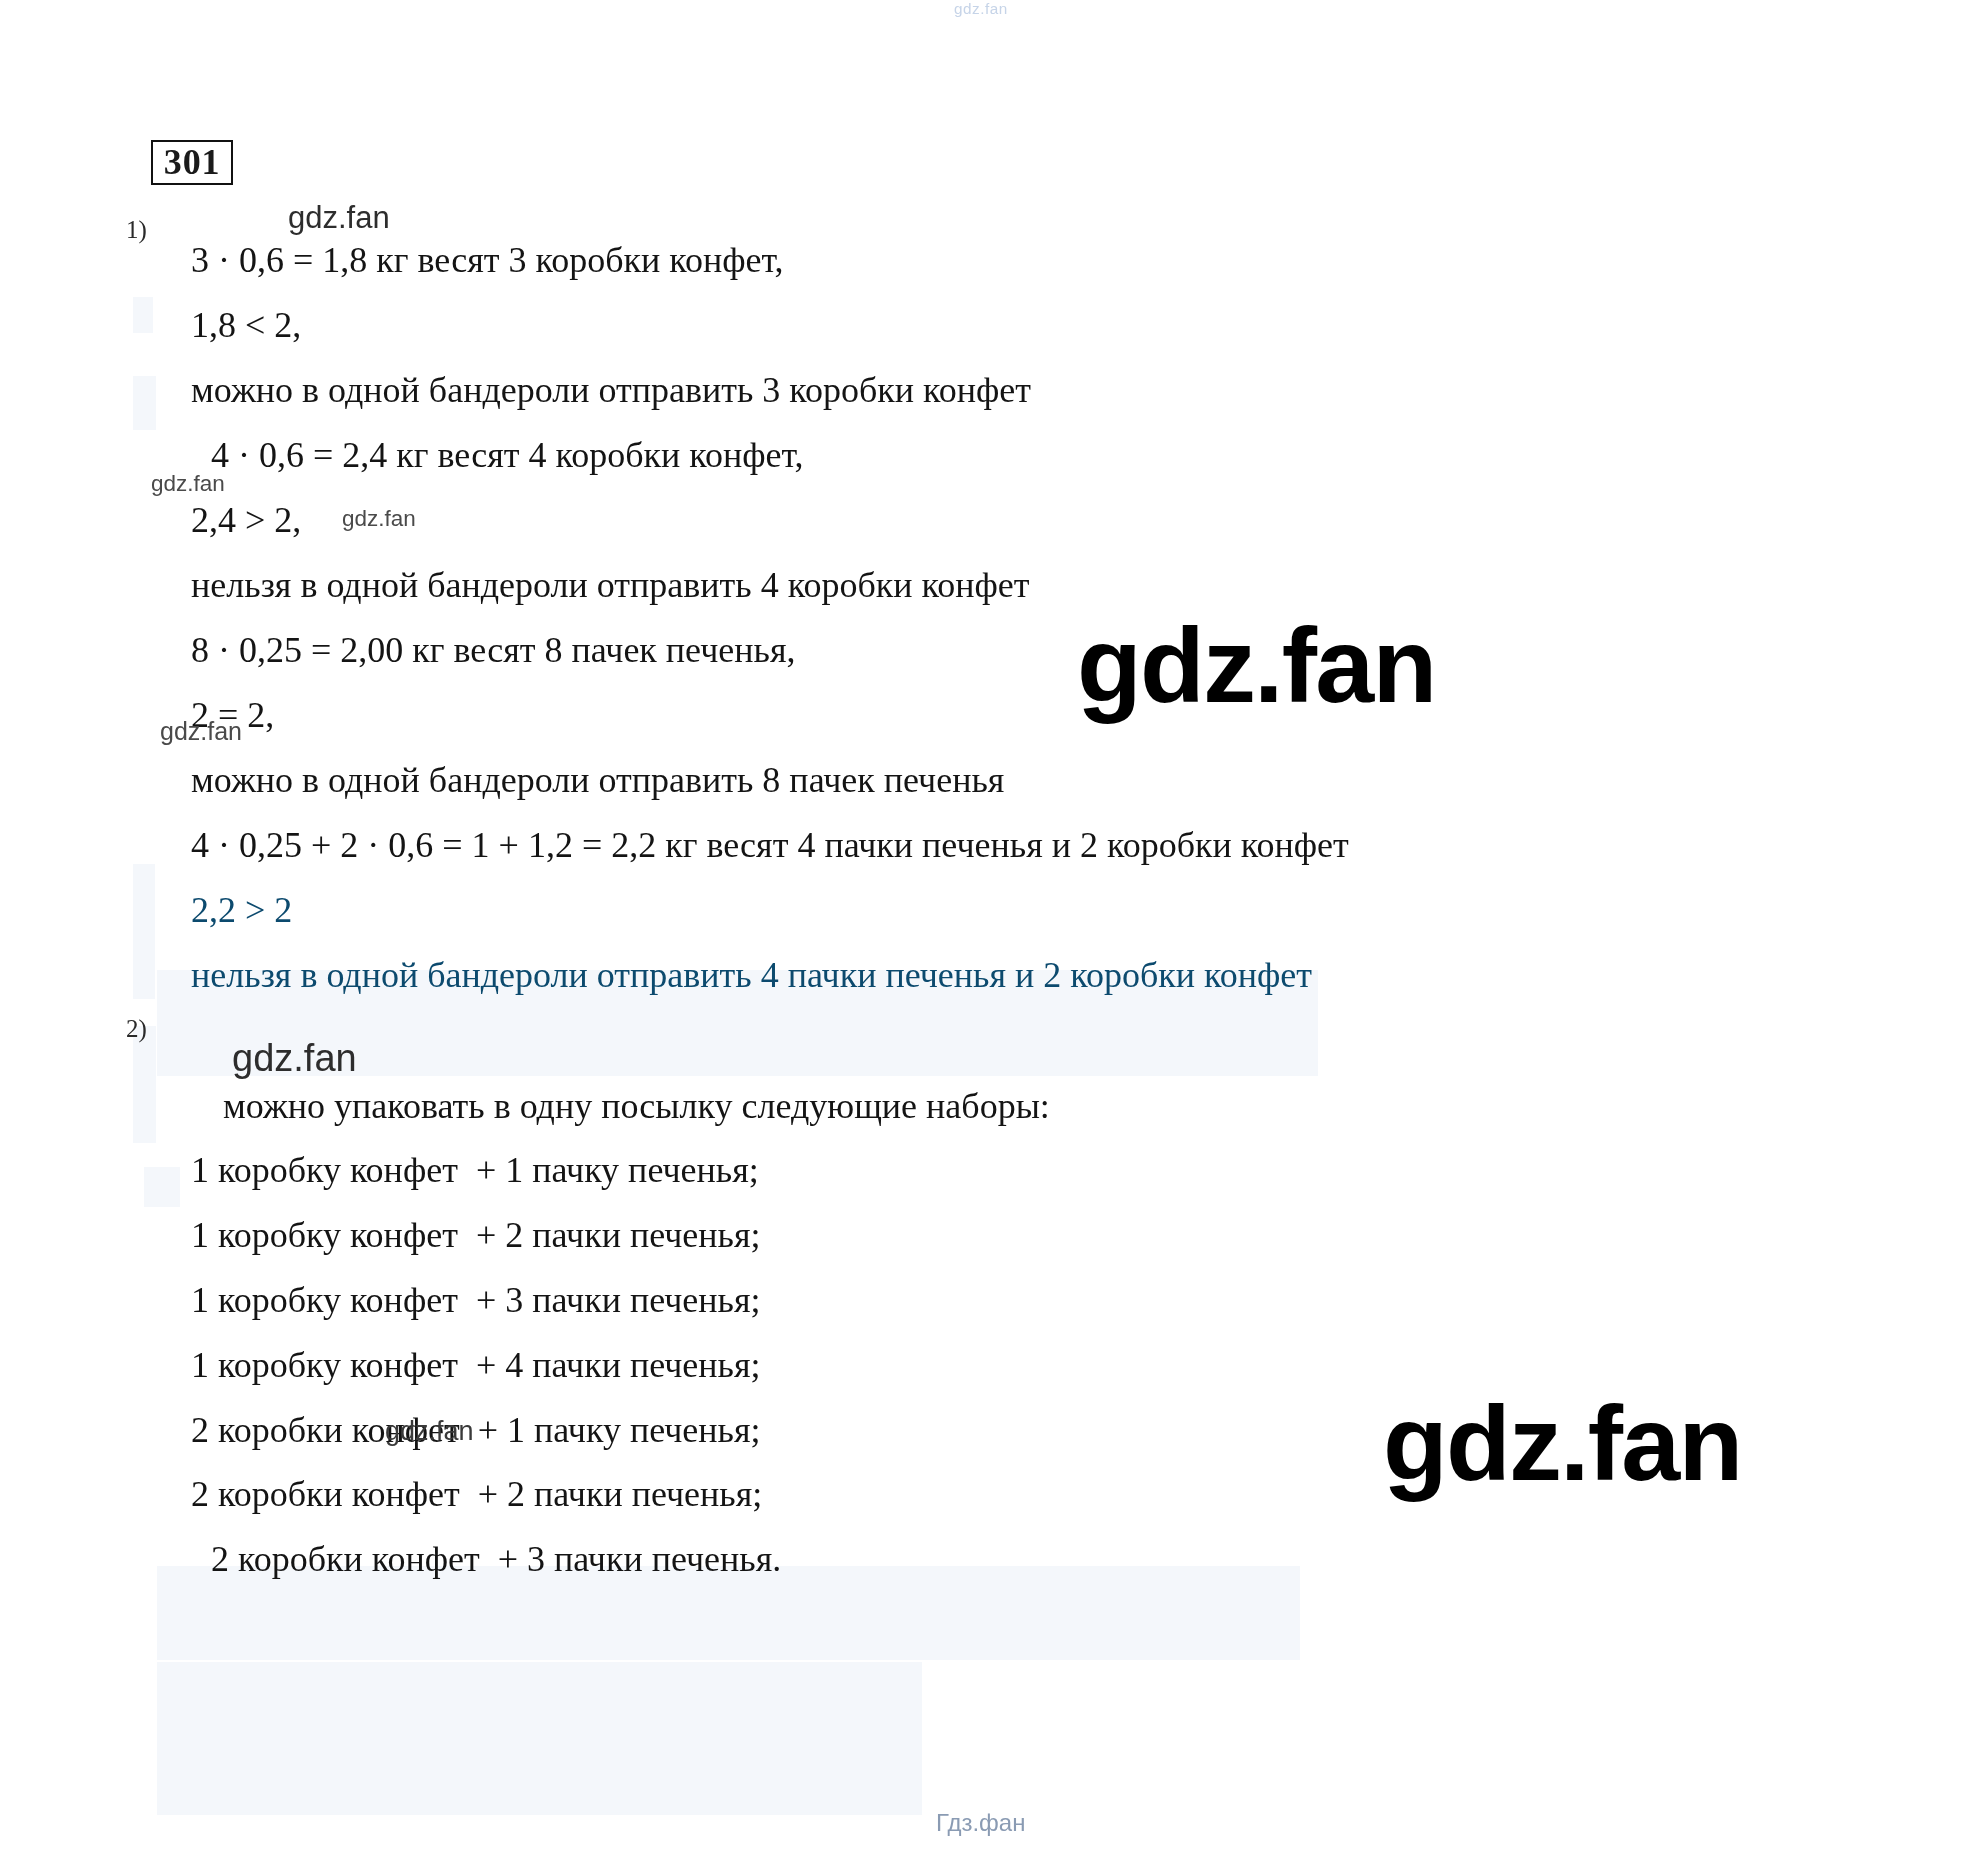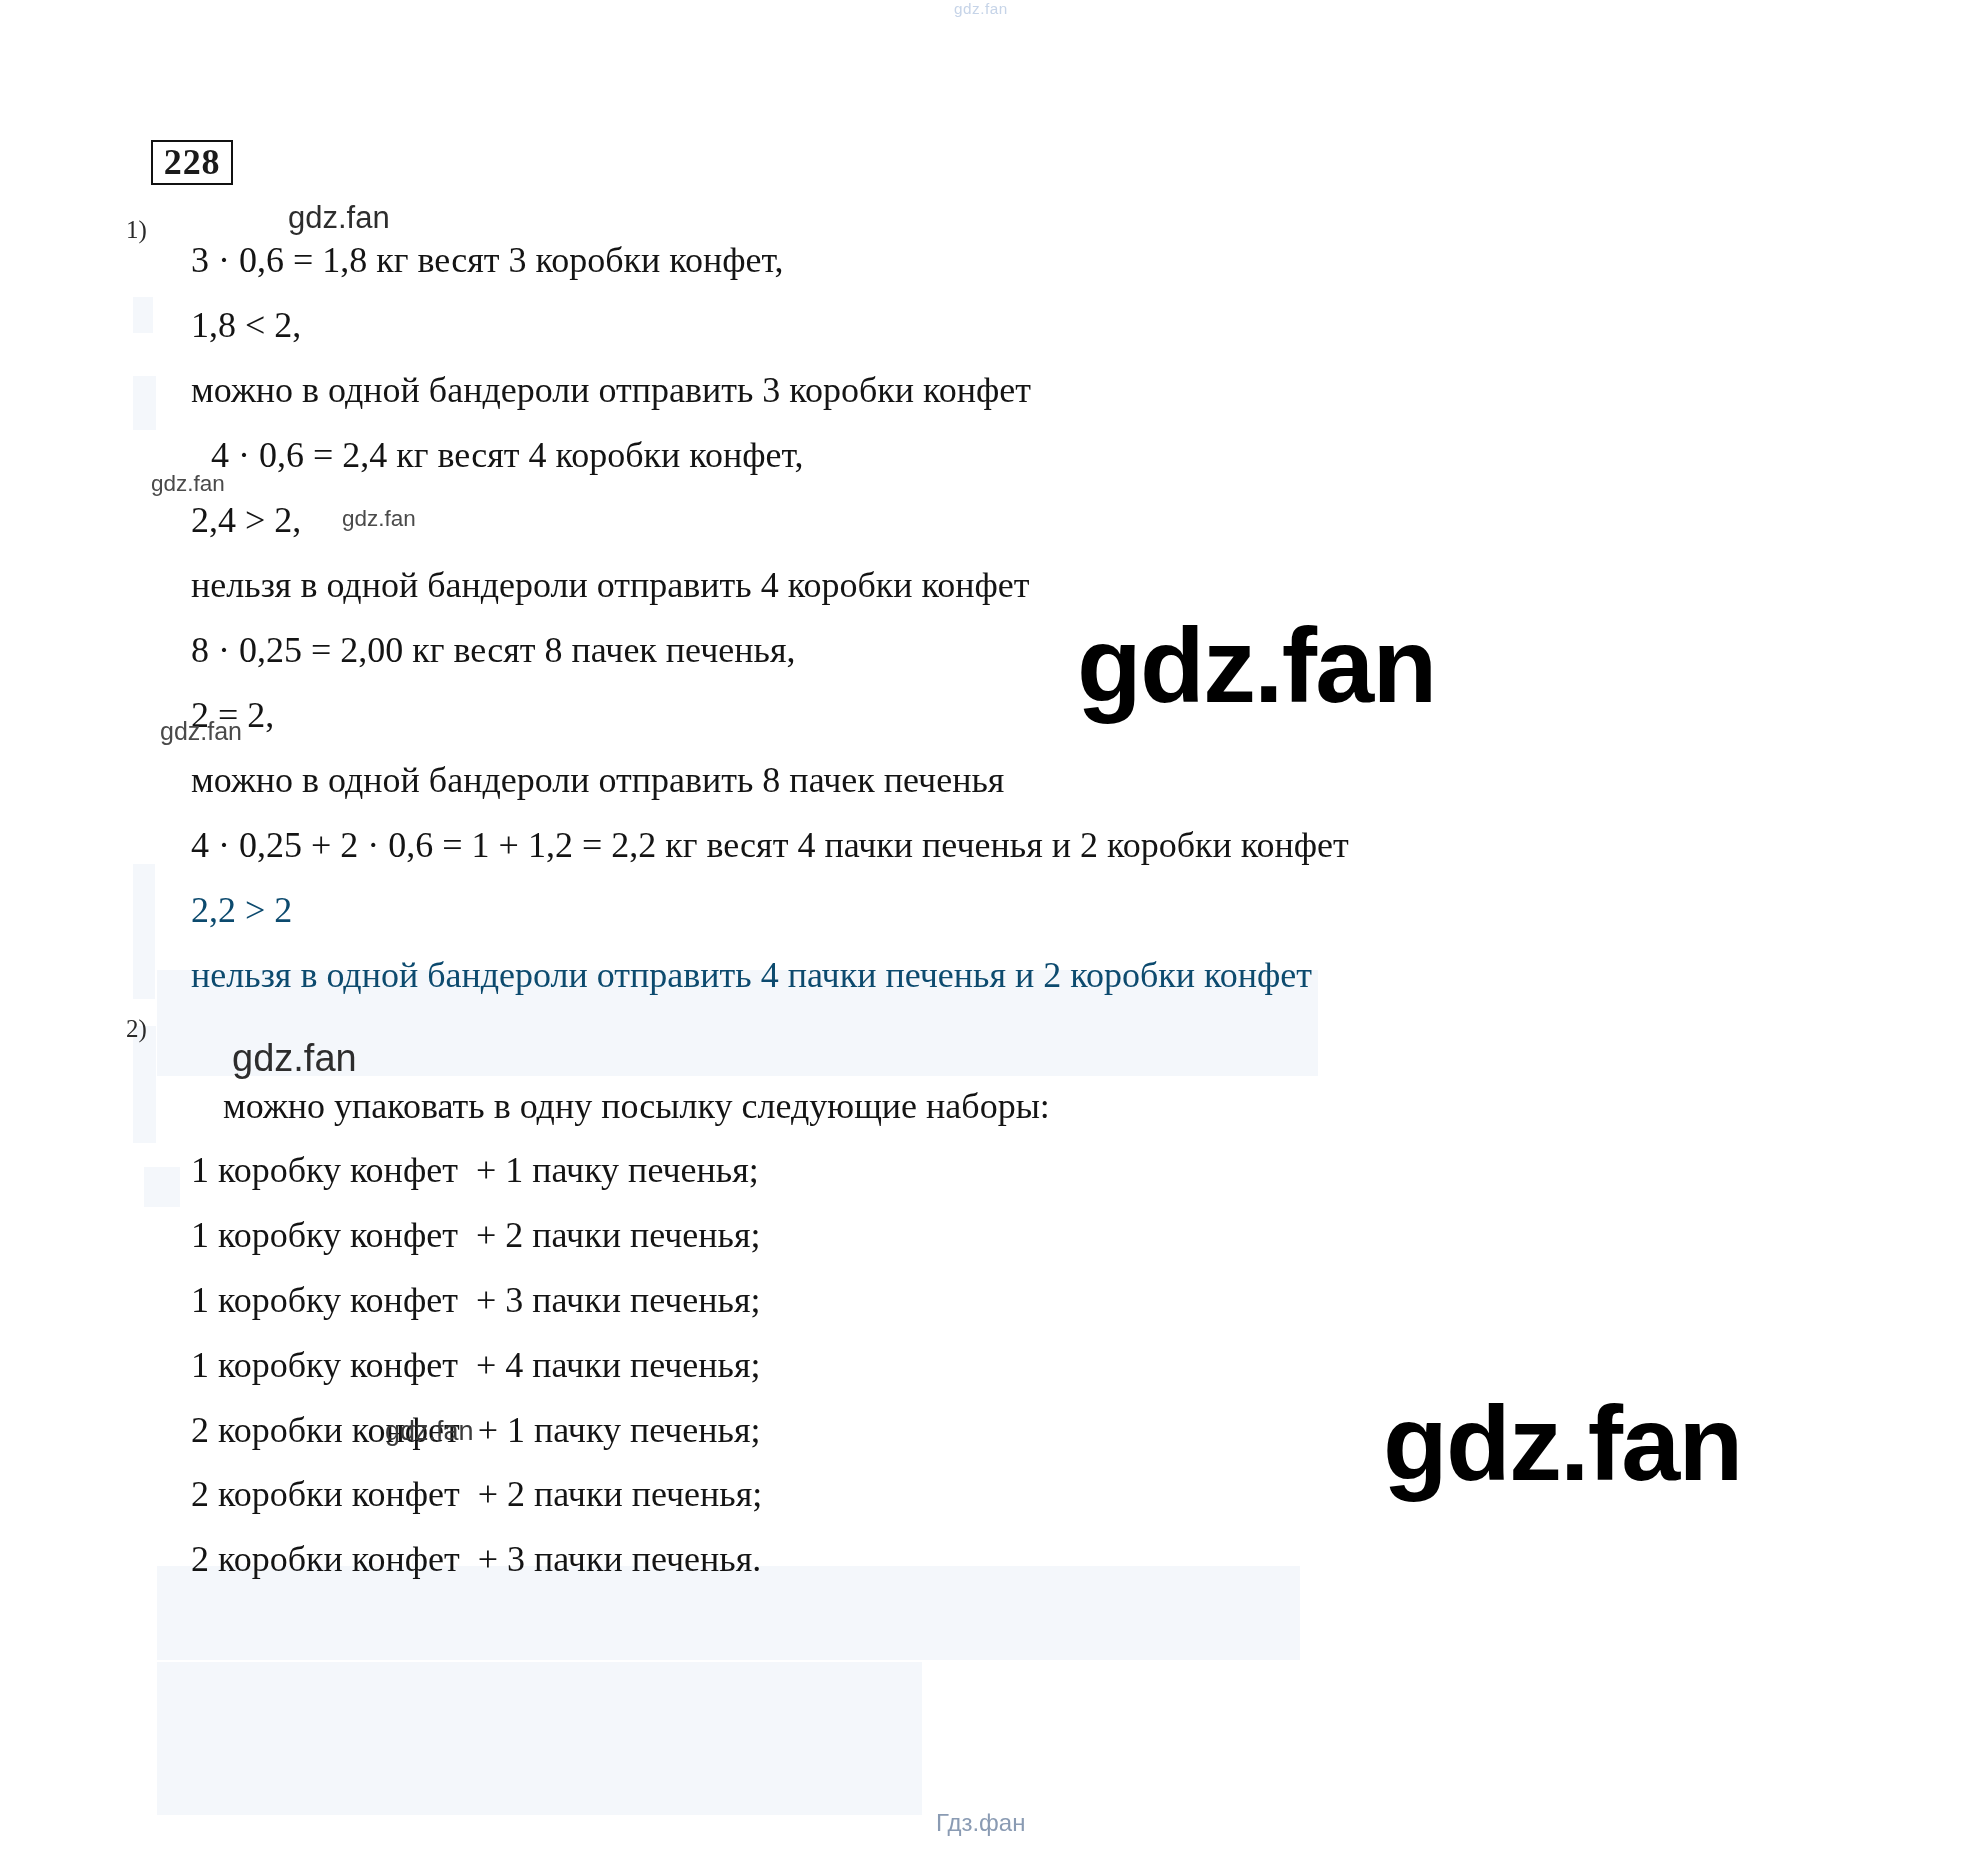--- a/index.html
+++ b/index.html
@@ -106,21 +106,21 @@
 <div class="bg-block" style="left:133px; top:864px; width:21.6px; height:135px;"></div>
 <div class="bg-block" style="left:133px; top:1026px; width:23.4px; height:117px;"></div>
 <div class="bg-block" style="left:157px; top:970px; width:1161px; height:106px;"></div>
 <div class="bg-block" style="left:157px; top:1566px; width:1143px; height:94px;"></div>
 <div class="bg-block" style="left:157px; top:1662px; width:765px; height:153px;"></div>
 <div class="bg-block" style="left:144px; top:1167px; width:36px; height:40px;"></div>
 
 <div class="top-watermark">gdz.fan</div>
 <div class="bottom-watermark">Гдз.фан</div>
 
-<div class="task-number">228</div>
+<div class="task-number">301</div>
 
 <div class="part-label" style="left:126px; top:216px;">1)</div>
 <div class="part-label" style="left:126px; top:1015px;">2)</div>
 
 <div class="line" style="top:239px;">3 · 0,6 = 1,8 кг весят 3 коробки конфет,</div>
 <div class="line" style="top:304px;">1,8 &lt; 2,</div>
 <div class="line" style="top:369px;">можно в одной бандероли отправить 3 коробки конфет</div>
 <div class="line" style="top:434px;margin-left:20px;">4 · 0,6 = 2,4 кг весят 4 коробки конфет,</div>
 <div class="line" style="top:499px;">2,4 &gt; 2,</div>
 <div class="line" style="top:564px;">нельзя в одной бандероли отправить 4 коробки конфет</div>
@@ -131,21 +131,21 @@
 <div class="line faded" style="top:889px;">2,2 &gt; 2</div>
 <div class="line faded" style="top:954px;">нельзя в одной бандероли отправить 4 пачки печенья и 2 коробки конфет</div>
 
 <div class="line" style="top:1085px;margin-left:32px;">можно упаковать в одну посылку следующие наборы:</div>
 <div class="line" style="top:1149px;">1 коробку конфет  + 1 пачку печенья;</div>
 <div class="line" style="top:1214px;">1 коробку конфет  + 2 пачки печенья;</div>
 <div class="line" style="top:1279px;">1 коробку конфет  + 3 пачки печенья;</div>
 <div class="line" style="top:1344px;">1 коробку конфет  + 4 пачки печенья;</div>
 <div class="line" style="top:1409px;">2 коробки конфет  + 1 пачку печенья;</div>
 <div class="line" style="top:1473px;">2 коробки конфет  + 2 пачки печенья;</div>
-<div class="line" style="top:1538px;">2 коробки конфет  + 3 пачки печенья.</div>
+<div class="line" style="top:1538px;margin-left:20px;">2 коробки конфет  + 3 пачки печенья.</div>
 
 <div class="wm-big" style="left:1077px; top:605px; font-size:106px;">gdz.fan</div>
 <div class="wm-big" style="left:1383px; top:1383px; font-size:106px;">gdz.fan</div>
 <div class="wm-mid" style="left:288px; top:200px; font-size:31px;">gdz.fan</div>
 <div class="wm-tiny" style="left:151px; top:471px; font-size:22.5px;">gdz.fan</div>
 <div class="wm-tiny" style="left:342px; top:506px; font-size:22.5px;">gdz.fan</div>
 <div class="wm-tiny" style="left:160px; top:717px; font-size:25px;">gdz.fan</div>
 <div class="wm-mid" style="left:232px; top:1037px; font-size:38px;">gdz.fan</div>
 <div class="wm-small" style="left:385px; top:1416px; font-size:27px;">gdz.fan</div>
 

